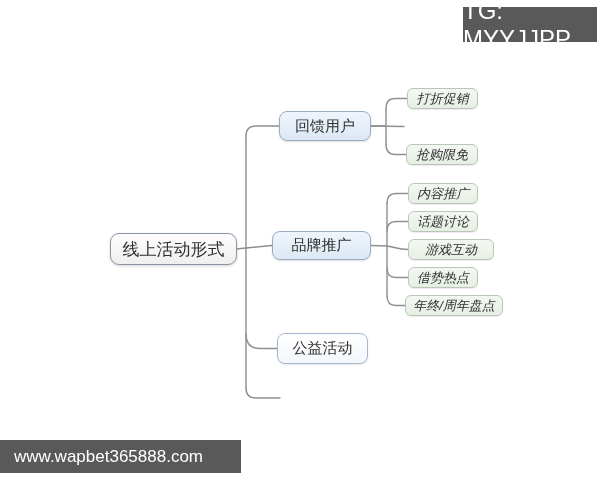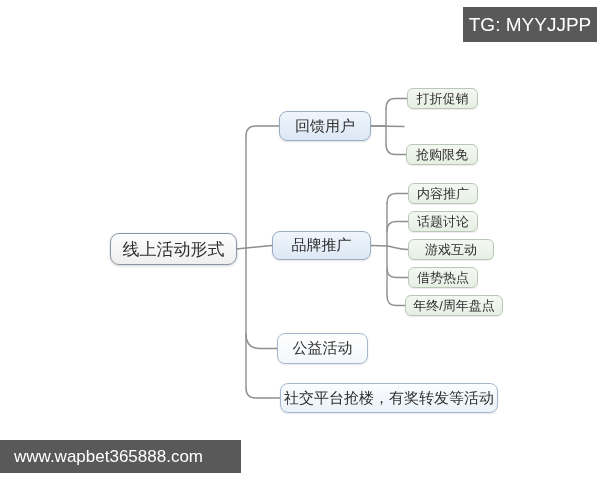--- a/index.html
+++ b/index.html
@@ -47,32 +47,33 @@
     border-radius:8px;
     font-size:15px;
     box-shadow:0 1px 2px rgba(0,0,0,.10);
   }
   .leaf{
     background:linear-gradient(#f3f8f2,#e7efe4);
     border:1px solid #b9c8b6;
     border-radius:6px;
     font-size:13px;
     box-shadow:0 1px 1px rgba(0,0,0,.08);
+    font-style:italic;
   }
   .overlay-badge{
     position:absolute;
     z-index:3;
     background:#595959;
     color:#ffffff;
     display:flex;align-items:center;
   }
   #tg-badge{
     left:463px;top:7px;width:134px;height:35px;
     justify-content:center;
-    font-size:19px;
+    font-size:24px;
   }
   #watermark{
     left:0;top:440px;width:227px;height:33px;
     padding-left:14px;
     font-size:17px;
   }
 </style>
 </head>
 <body>
 
@@ -109,18 +110,17 @@
 
   <div class="node branch-blue" style="left:272px;top:231px;width:99px;height:29px;">品牌推广</div>
   <div class="node leaf" style="left:408px;top:183px;width:70px;height:21px;">内容推广</div>
   <div class="node leaf" style="left:408px;top:211px;width:70px;height:21px;">话题讨论</div>
   <div class="node leaf" style="left:408px;top:239px;width:86px;height:21px;">游戏互动</div>
   <div class="node leaf" style="left:405px;top:295px;width:98px;height:21px;">年终/周年盘点</div>
   <div class="node leaf" style="left:408px;top:267px;width:70px;height:21px;">借势热点</div>
 
   <div class="node branch-white" style="left:277px;top:333px;width:91px;height:31px;text-align:right;">公益活动</div>
 
-  <div class="node branch-wide" style="left:280px;top:383px;width:218px;height:30px;">社交平台抢楼，有奖转发等活动</div>
 
   <div id="tg-badge" class="overlay-badge">TG: MYYJJPP</div>
   <div id="watermark" class="overlay-badge">www.wapbet365888.com</div>
 
 </div>
 
 </body></html>

